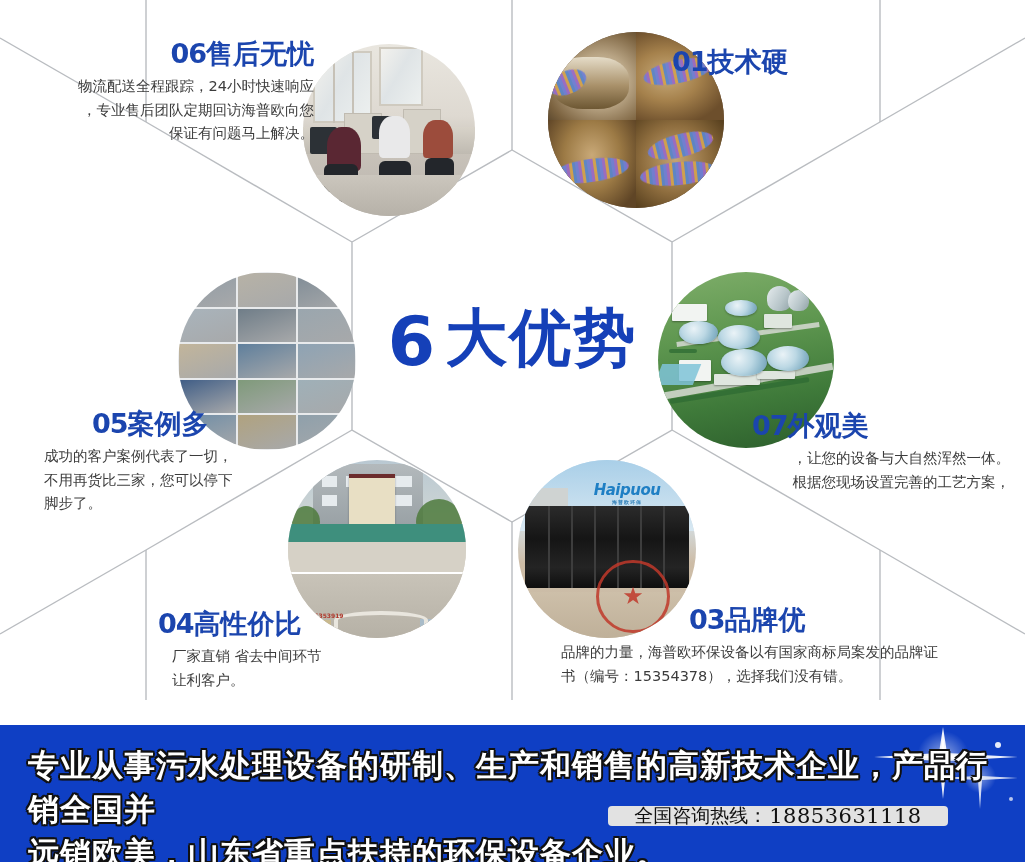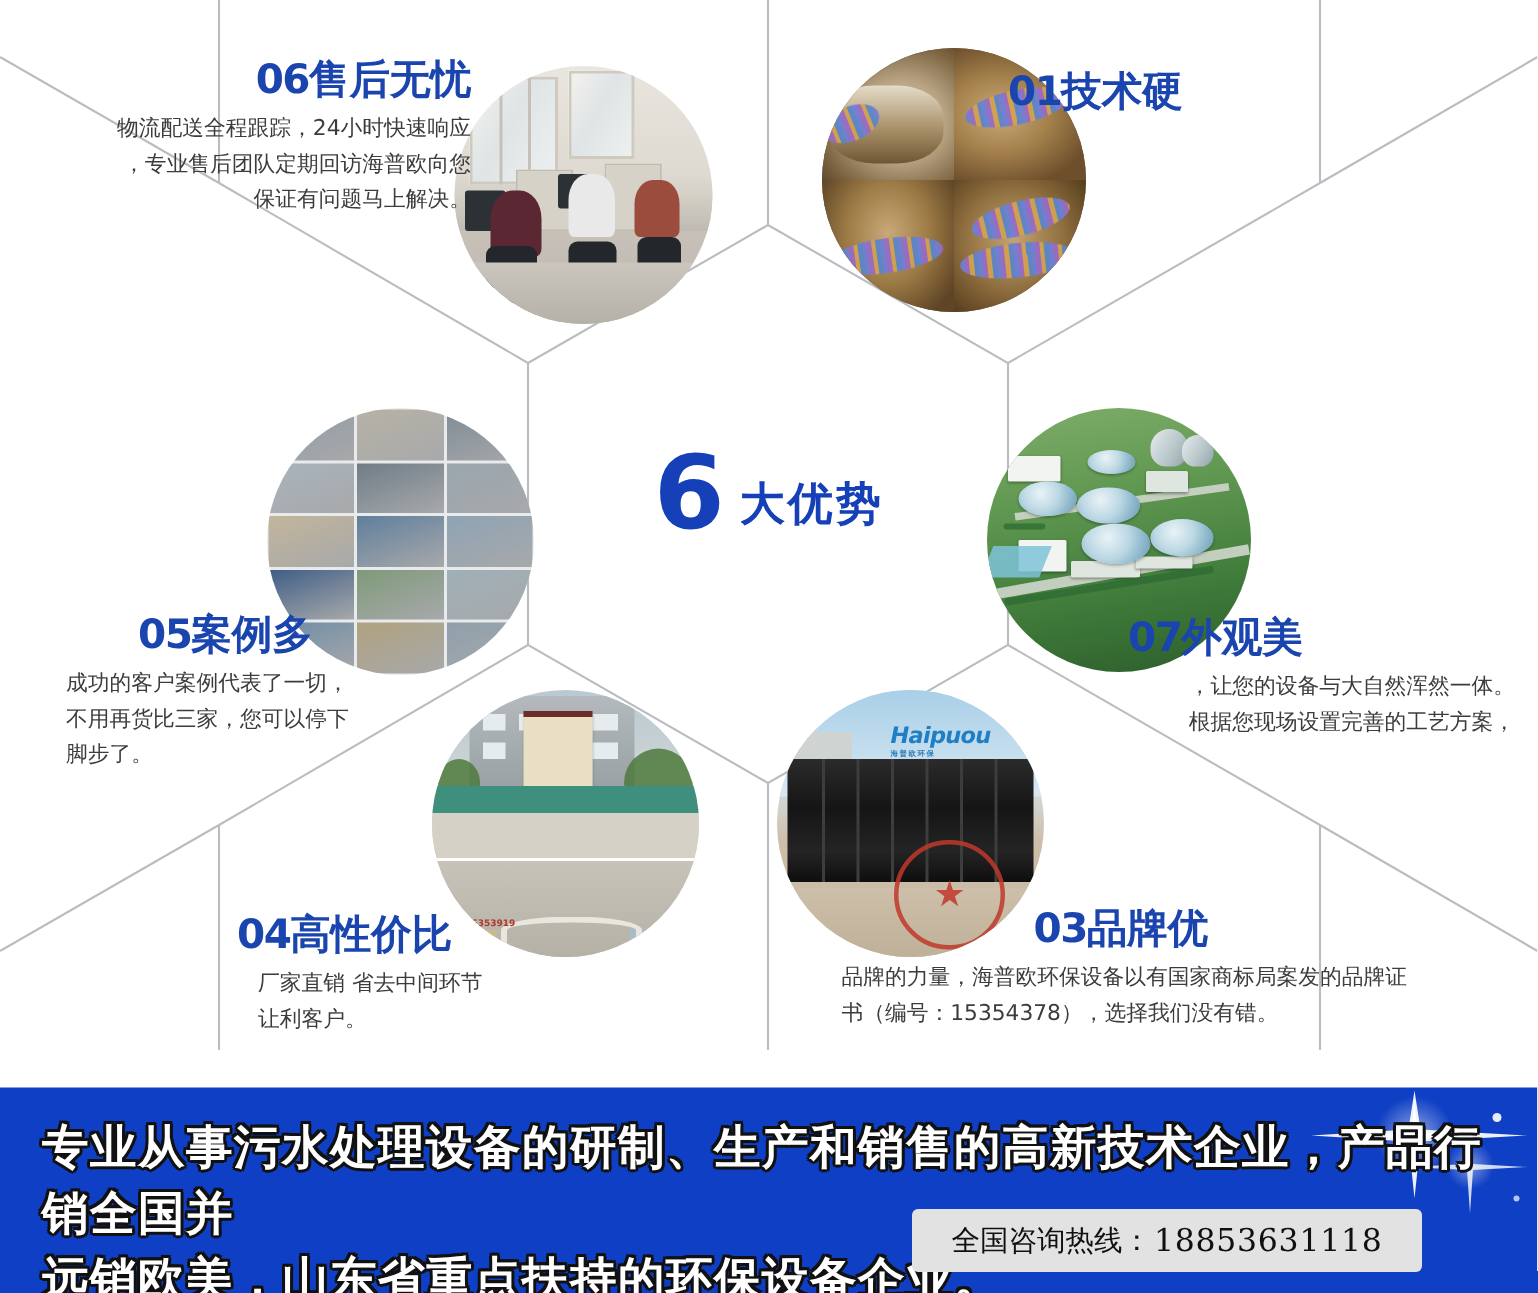--- a/index.html
+++ b/index.html
@@ -76,21 +76,21 @@
   .ph-equip{background:linear-gradient(180deg,#bcd9ee 0%,#d5e6f2 30%,#cdbca6 58%,#c9bda9 100%);}
   .ph-equip .sky{position:absolute;left:0;right:0;top:0;height:40%;
      background:linear-gradient(180deg,#a9cfe8,#d8e8f2);}
   .ph-equip .tank{position:absolute;left:4%;top:26%;width:92%;height:46%;
      background:linear-gradient(180deg,#2b2b2b 0%,#151515 40%,#242424 75%,#0e0e0e 100%);}
   .ph-equip .tank i{position:absolute;top:0;bottom:0;width:2px;background:#3d3d3d;}
   .ph-equip .bldg{position:absolute;left:6%;top:16%;width:22%;height:16%;background:#cfd3d2;}
   .ph-equip .ground{position:absolute;left:0;right:0;bottom:0;height:26%;
      background:linear-gradient(180deg,#cdbfa9,#bfb099);}
   .ph-equip .logo{position:absolute;left:50%;top:12%;transform:translateX(-20%);
-     font-weight:bold;font-style:italic;font-size:15px;color:#1f7fc4;letter-spacing:-.5px;}
+     font-weight:bold;font-style:italic;font-size:15px;color:#1f7fc4;letter-spacing:-.5px;text-align:center;}
   .ph-equip .logo small{display:block;font-size:5px;font-style:normal;color:#2f7fb8;letter-spacing:1px;}
   .ph-equip .stamp{position:absolute;left:44%;top:56%;width:38%;height:38%;
      border-radius:50%;border:3px solid #c0392b;opacity:.85;
      display:flex;align-items:center;justify-content:center;color:#c0392b;}
   .ph-equip .stamp .star{font-size:24px;line-height:1;}
 
   
   .ph-gate{background:linear-gradient(180deg,#b9c8d2 0%,#cfd6d4 35%,#cfc8bb 60%,#c3bcb0 100%);}
   .ph-gate .topbldg{position:absolute;left:14%;top:2%;width:62%;height:34%;
      background:linear-gradient(180deg,#b3b9bc,#9aa2a6);}
@@ -133,21 +133,21 @@
   .ta-l{text-align:left;}
 
   
   #center{
     position:absolute;left:0;right:0;top:296px;
     text-align:center;
     color:#1540b8;
     white-space:nowrap;
   }
   #center .big{font-size:68px;font-weight:bold;line-height:1;vertical-align:-6px;}
-  #center .lbl{font-size:30px;font-weight:bold;letter-spacing:2px;margin-left:10px;font-family:Liberation Mono, monospace;}
+  #center .lbl{font-size:62px;font-weight:bold;letter-spacing:2px;margin-left:10px;font-family:Liberation Mono, monospace;}
 
   
   #banner{
     position:absolute;left:0;bottom:0;width:1025px;height:137px;
     background:#0f3fc4;
     overflow:hidden;
   }
   #banner .sparkle{position:absolute;pointer-events:none;}
   #banner .bt{
     position:absolute;left:28px;top:18px;right:20px;
@@ -155,21 +155,21 @@
     font-size:31px;
     font-weight:bold;
     line-height:1.42;
     letter-spacing:1px;
     text-shadow:
        -1.6px -1.6px 0 #111, 1.6px -1.6px 0 #111,
        -1.6px  1.6px 0 #111, 1.6px  1.6px 0 #111,
         0 2px 0 #111, 2px 0 0 #111, -2px 0 0 #111, 0 -2px 0 #111;
   }
   #hotline{
-    position:absolute;left:608px;top:806px;width:340px;height:42px;
+    position:absolute;left:608px;top:806px;width:340px;height:20px;
     background:#e2e2e2;
     border-radius:4px;
     display:flex;align-items:center;justify-content:center;
     color:#101010;
     font-family:"DejaVu Serif","Liberation Serif",serif;
     font-size:19px;
     white-space:nowrap;
     z-index:5;
   }
   #hotline .num{font-size:21px;letter-spacing:.5px;margin-left:2px;}

